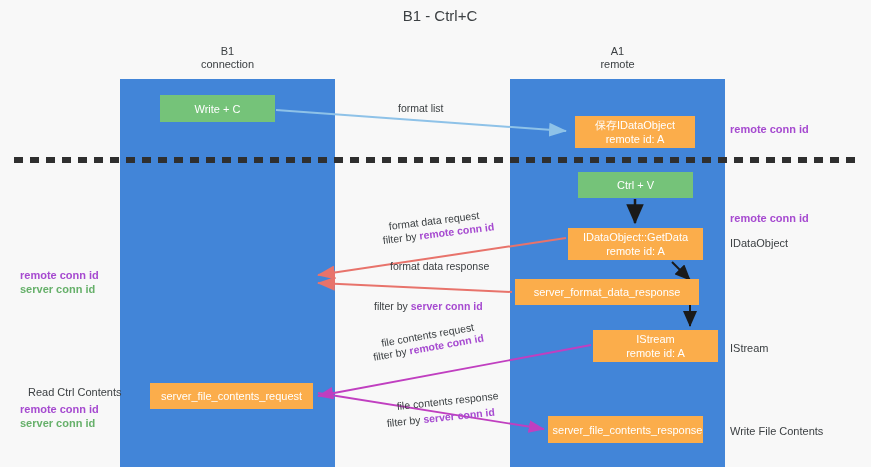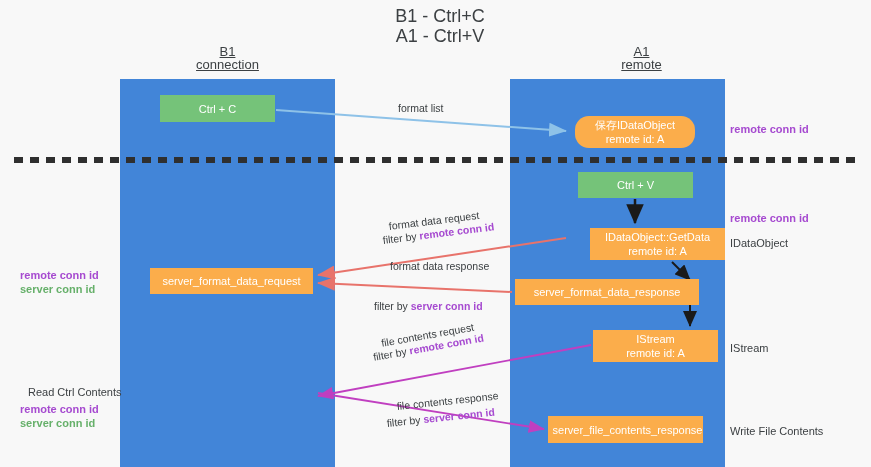--- a/index.html
+++ b/index.html
@@ -13,47 +13,46 @@
   }
   #stage{position:absolute;left:0;top:0;width:871px;height:467px;}
 
   
   .lane{position:absolute;background:#4285d8;}
   #lane-b1{left:120px;top:79px;width:215px;height:388px;}
   #lane-a1{left:510px;top:79px;width:215px;height:388px;}
 
   
   .lane-head{
-    position:absolute;text-align:center;font-size:13px;line-height:13px;
+    position:absolute;text-align:center;font-size:11px;line-height:13px;
     color:#3c4043;
-    text-decoration:underline;
   }
   #head-b1{left:155px;top:45px;width:145px;}
-  #head-a1{left:569px;top:45px;width:145px;}
+  #head-a1{left:545px;top:45px;width:145px;}
 
   
   #title{
     position:absolute;left:335px;top:6px;width:210px;
-    text-align:center;font-size:18px;line-height:20px;color:#3c4043;
+    text-align:center;font-size:15px;line-height:20px;color:#3c4043;
   }
 
   
   .node{
     position:absolute;box-sizing:border-box;
     display:flex;align-items:center;justify-content:center;
     text-align:center;color:#ffffff;font-size:11px;line-height:14px;
     padding:3px 4px;
   }
   .green{background:#75c379;}
   .orange{background:#fbad4b;}
 
   #n-ctrlc{left:160px;top:95px;width:115px;height:27px;}
-  #n-idataobject{left:575px;top:116px;width:120px;height:32px;border-radius:14px;}
+  #n-idataobject{left:575px;top:116px;width:120px;height:32px;}
   #n-ctrlv{left:578px;top:172px;width:115px;height:26px;}
-  #n-getdata{left:568px;top:228px;width:135px;height:32px;margin-left:22px;}
+  #n-getdata{left:568px;top:228px;width:135px;height:32px;}
   #n-sfdreq{left:150px;top:268px;width:163px;height:26px;}
   #n-sfdresp{left:515px;top:279px;width:184px;height:26px;text-align:right;}
   #n-istream{left:593px;top:330px;width:125px;height:32px;}
   #n-sfcreq{left:150px;top:383px;width:163px;height:26px;}
   #n-sfcresp{left:548px;top:416px;width:155px;height:27px;padding-left:8px;}
 
   
   .ann{position:absolute;font-size:11px;line-height:14px;}
   .purple{color:#a64ad0;font-weight:bold;}
   .green-t{color:#66b06a;font-weight:bold;}
@@ -91,21 +90,20 @@
 </head>
 <body>
 
 <div id="stage">
 
   <div class="lane" id="lane-b1"></div>
   <div class="lane" id="lane-a1"></div>
 
   <div id="title">
     <div>B1 - Ctrl+C</div>
-    <div>A1 - Ctrl+V</div>
   </div>
 
   <div class="lane-head" id="head-b1">
     <div>B1</div>
     <div>connection</div>
   </div>
   <div class="lane-head" id="head-a1">
     <div>A1</div>
     <div>remote</div>
   </div>
@@ -138,48 +136,48 @@
 
     <line x1="672" y1="262" x2="690" y2="280" stroke="#1a1a1a" stroke-width="2" marker-end="url(#ar-blk)"></line>
 
     <line x1="690" y1="282" x2="690" y2="326" stroke="#1a1a1a" stroke-width="2" marker-end="url(#ar-blk)"></line>
 
     <line x1="591" y1="345" x2="318" y2="396" stroke="#c03fc0" stroke-width="1.8" marker-end="url(#ar-mag)"></line>
 
     <line x1="318" y1="393" x2="544" y2="429" stroke="#c03fc0" stroke-width="1.8" marker-end="url(#ar-mag)"></line>
   </svg>
 
-  <div class="node green" id="n-ctrlc">Ctrl + C</div>
+  <div class="node green" id="n-ctrlc">Write + C</div>
 
   <div class="node orange" id="n-idataobject">
     <div>
       <div>保存IDataObject</div>
       <div>remote id: A</div>
     </div>
   </div>
 
   <div class="node green" id="n-ctrlv">Ctrl + V</div>
 
   <div class="node orange" id="n-getdata">
     <div>
       <div>IDataObject::GetData</div>
       <div>remote id: A</div>
     </div>
   </div>
 
-  <div class="node orange" id="n-sfdreq">server_format_data_request</div>
   <div class="node orange" id="n-sfdresp">server_format_data_response</div>
 
   <div class="node orange" id="n-istream">
     <div>
       <div>IStream</div>
       <div>remote id: A</div>
     </div>
   </div>
 
+  <div class="node orange" id="n-sfcreq">server_file_contents_request</div>
   <div class="node orange" id="n-sfcresp">server_file_contents_response</div>
 
   <div class="elabel" id="el-formatlist">format list</div>
 
   <div class="elabel" id="el-fdreq">format data request</div>
   <div class="elabel" id="el-fdreq2">
     <span>filter by </span><span class="purple">remote conn id</span>
   </div>
 
   <div class="elabel" id="el-fdresp">format data response</div>

